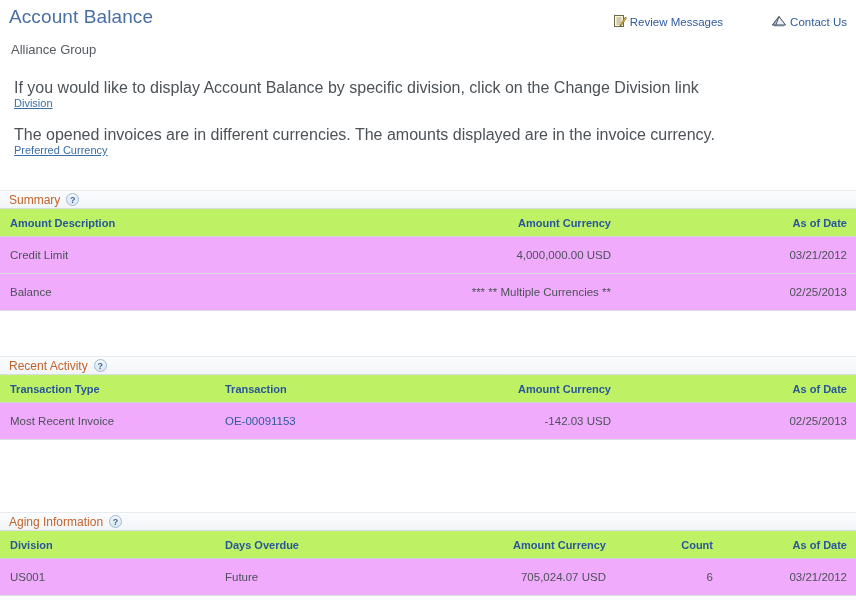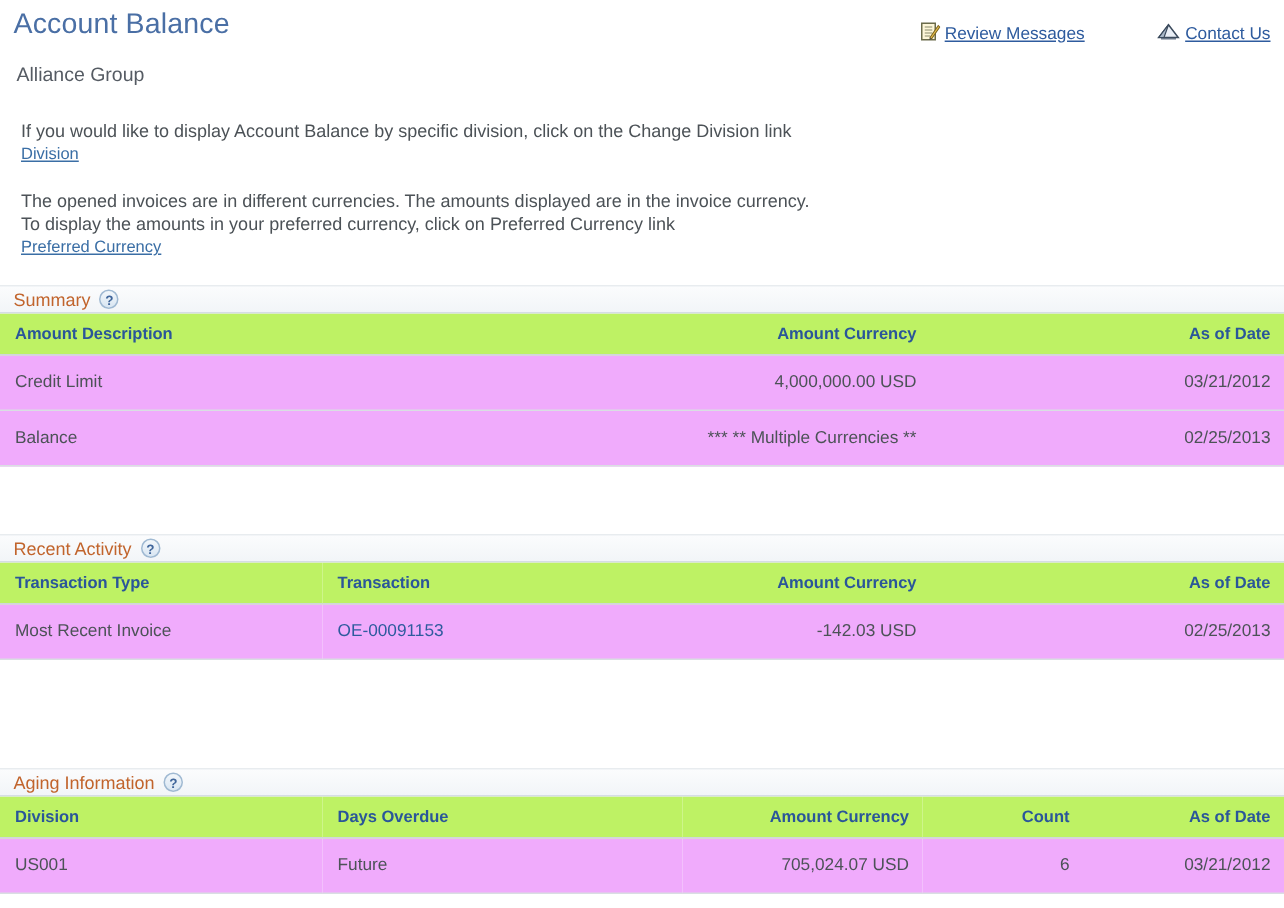--- a/index.html
+++ b/index.html
@@ -49,41 +49,41 @@
   .hdr-link {
     display: flex;
     align-items: center;
     gap: 3px;
     font-size: 11.5px;
     color: #2e5b9e;
     text-decoration: none;
     white-space: nowrap;
     cursor: pointer;
   }
-  .hdr-link .lbl { color: #2e5b9e; text-decoration: underline; }
+  .hdr-link .lbl { color: #2e5b9e; }
 
   .subtitle {
     position: absolute;
     left: 11px;
     top: 42px;
     font-size: 13px;
     color: #555b63;
     white-space: nowrap;
   }
 
   
   .intro {
     position: absolute;
     left: 14px;
     top: 80px;
     width: 700px;
   }
   .intro p {
     margin: 0;
-    font-size: 12px;
+    font-size: 16px;
     color: #4c5257;
     line-height: 15px;
     white-space: nowrap;
   }
   .intro .ilink {
     display: inline-block;
     margin-top: 2px;
     font-size: 11px;
     color: #3a6ea5;
     text-decoration: underline;
@@ -194,21 +194,20 @@
 
     <div class="subtitle">Alliance Group</div>
   </div>
 
   <div class="intro">
     <p>If you would like to display Account Balance by specific division, click on the Change Division link</p>
     <a class="ilink">Division</a>
 
     <div class="grp2">
       <p>The opened invoices are in different currencies. The amounts displayed are in the invoice currency.</p>
-      <p>To display the amounts in your preferred currency, click on Preferred Currency link</p>
       <a class="ilink">Preferred Currency</a>
     </div>
   </div>
 
   <div class="section" style="top:190px;">
     <div class="sec-bar">
       <span class="sec-title">Summary</span>
       <span class="help-icon">?</span>
     </div>
     <table class="grid">

